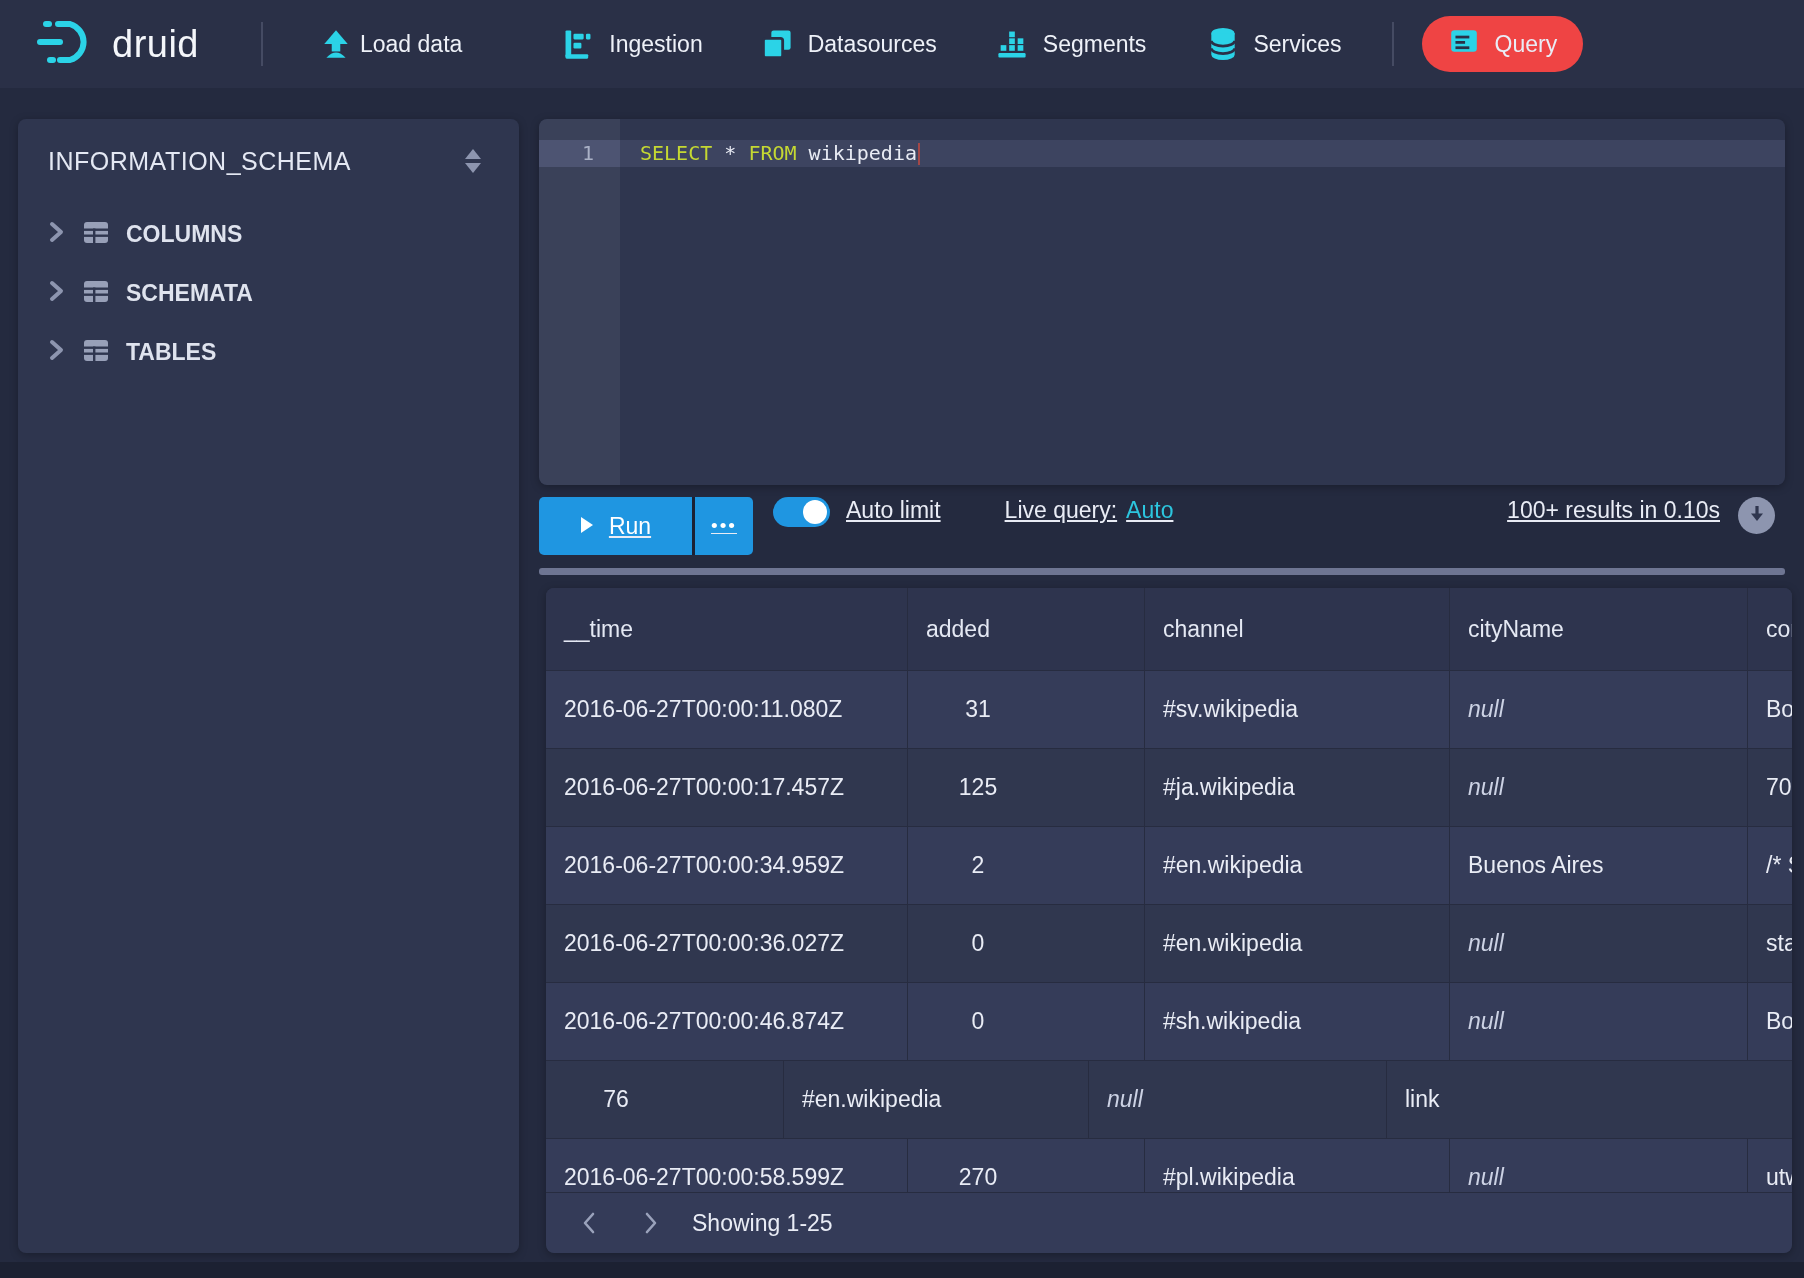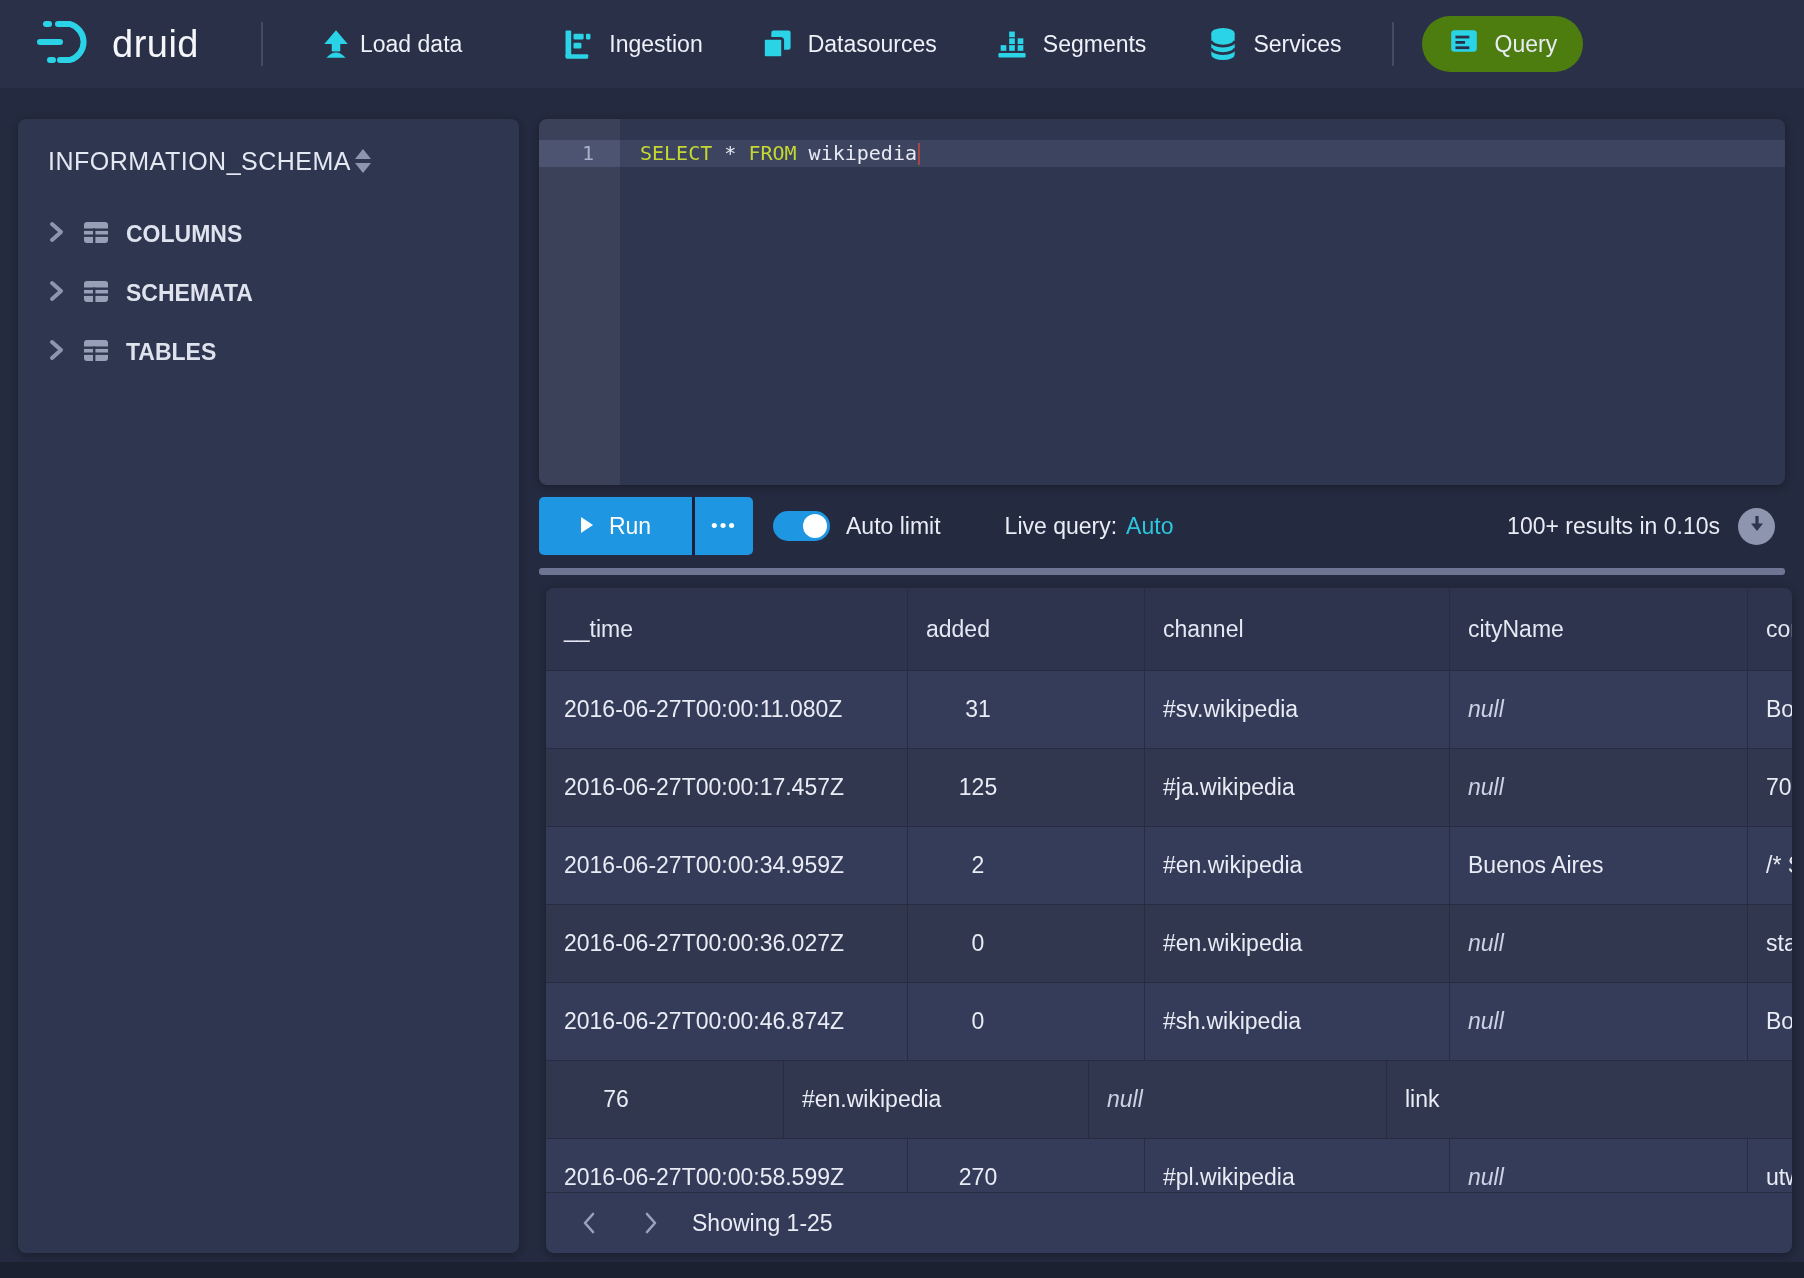--- a/index.html
+++ b/index.html
@@ -22,44 +22,44 @@
   .vsep{width:2px;height:44px;background:var(--sep);}
   .vsep.s1{margin-left:62px;}
   .vsep.s2{margin-left:50px;}
   .nav-item{display:flex;align-items:center;gap:14px;font-size:23px;color:#eef1f8;cursor:pointer;}
   .nav-item svg{display:block;}
   .ni-load{margin-left:57px;gap:8px;}
   .ni-ingestion{margin-left:99px;}
   .ni-datasources{margin-left:57px;}
   .ni-segments{margin-left:58px;}
   .ni-services{margin-left:61px;}
-  .query-pill{margin-left:28px;height:56px;padding:0 26px;border-radius:28px;background:#4d7c0f;
+  .query-pill{margin-left:28px;height:56px;padding:0 26px;border-radius:28px;background:#ef4444;
               display:flex;align-items:center;gap:15px;font-size:23px;cursor:pointer;}
 
   
   .panel{position:absolute;background:var(--panel);border-radius:8px;box-shadow:0 2px 8px rgba(0,0,0,.28);}
   .sidebar{left:18px;top:119px;width:501px;height:1134px;}
-  .sb-head{display:flex;align-items:center;padding:26px 34px 0 30px;}
+  .sb-head{display:flex;align-items:center;justify-content:space-between;padding:26px 34px 0 30px;}
   .sb-title{font-size:25px;letter-spacing:.5px;color:#e4e8f3;}
   .sort-btn{cursor:pointer;display:flex;flex-direction:column;gap:4px;align-items:center;padding:4px;}
   .tree{margin-top:28px;font-weight:bold;}
   .tree-row{height:59px;display:flex;align-items:center;padding-left:28px;gap:15px;cursor:pointer;font-size:23px;color:#dfe3ee;}
 
   
   .editor{left:539px;top:119px;width:1246px;height:366px;overflow:hidden;}
   .gutter{position:absolute;left:0;top:0;bottom:0;width:81px;background:var(--gutter);border-radius:8px 0 0 8px;}
   .ed-line{position:absolute;left:0;right:0;top:21px;height:27px;display:flex;}
   .ed-gcell{width:81px;background:var(--gutter-act);color:#aab1c6;text-align:right;padding-right:26px;
             font:20px/27px "DejaVu Sans Mono",monospace;}
   .ed-code{flex:1;background:var(--code-act);font:20px/27px "DejaVu Sans Mono",monospace;padding-left:20px;white-space:pre;cursor:text;}
   .kw{color:var(--yellow);}
   .caret{display:inline-block;width:2px;height:22px;background:#a34848;vertical-align:text-bottom;margin-left:1px;}
 
   
-  .runbar{position:absolute;left:539px;top:497px;width:1246px;height:58px;display:flex;align-items:center;padding-right:10px;}
+  .runbar{position:absolute;left:539px;top:497px;width:1246px;height:58px;display:flex;align-items:flex-start;padding-right:10px;text-decoration:underline;}
   .btn-run{width:153px;height:58px;background:var(--blue);border-radius:5px 0 0 5px;display:flex;align-items:center;
            justify-content:center;gap:15px;font-size:23px;color:#fff;cursor:pointer;}
   .btn-more{width:61px;height:58px;background:var(--blue);border-radius:0 5px 5px 0;border-left:3px solid #1b2134;
             display:flex;align-items:center;justify-content:center;color:#fff;font-size:19px;letter-spacing:2px;cursor:pointer;}
   .toggle{margin-left:20px;width:57px;height:30px;border-radius:15px;background:var(--blue);position:relative;cursor:pointer;}
   .knob{position:absolute;right:3px;top:3px;width:24px;height:24px;border-radius:50%;background:#fff;}
   .lbl{font-size:23px;color:var(--text);}
   .auto-limit{margin-left:16px;}
   .live-q{margin-left:64px;}
   .live-q-val{margin-left:9px;font-size:23px;color:#2cc5de;cursor:pointer;}

